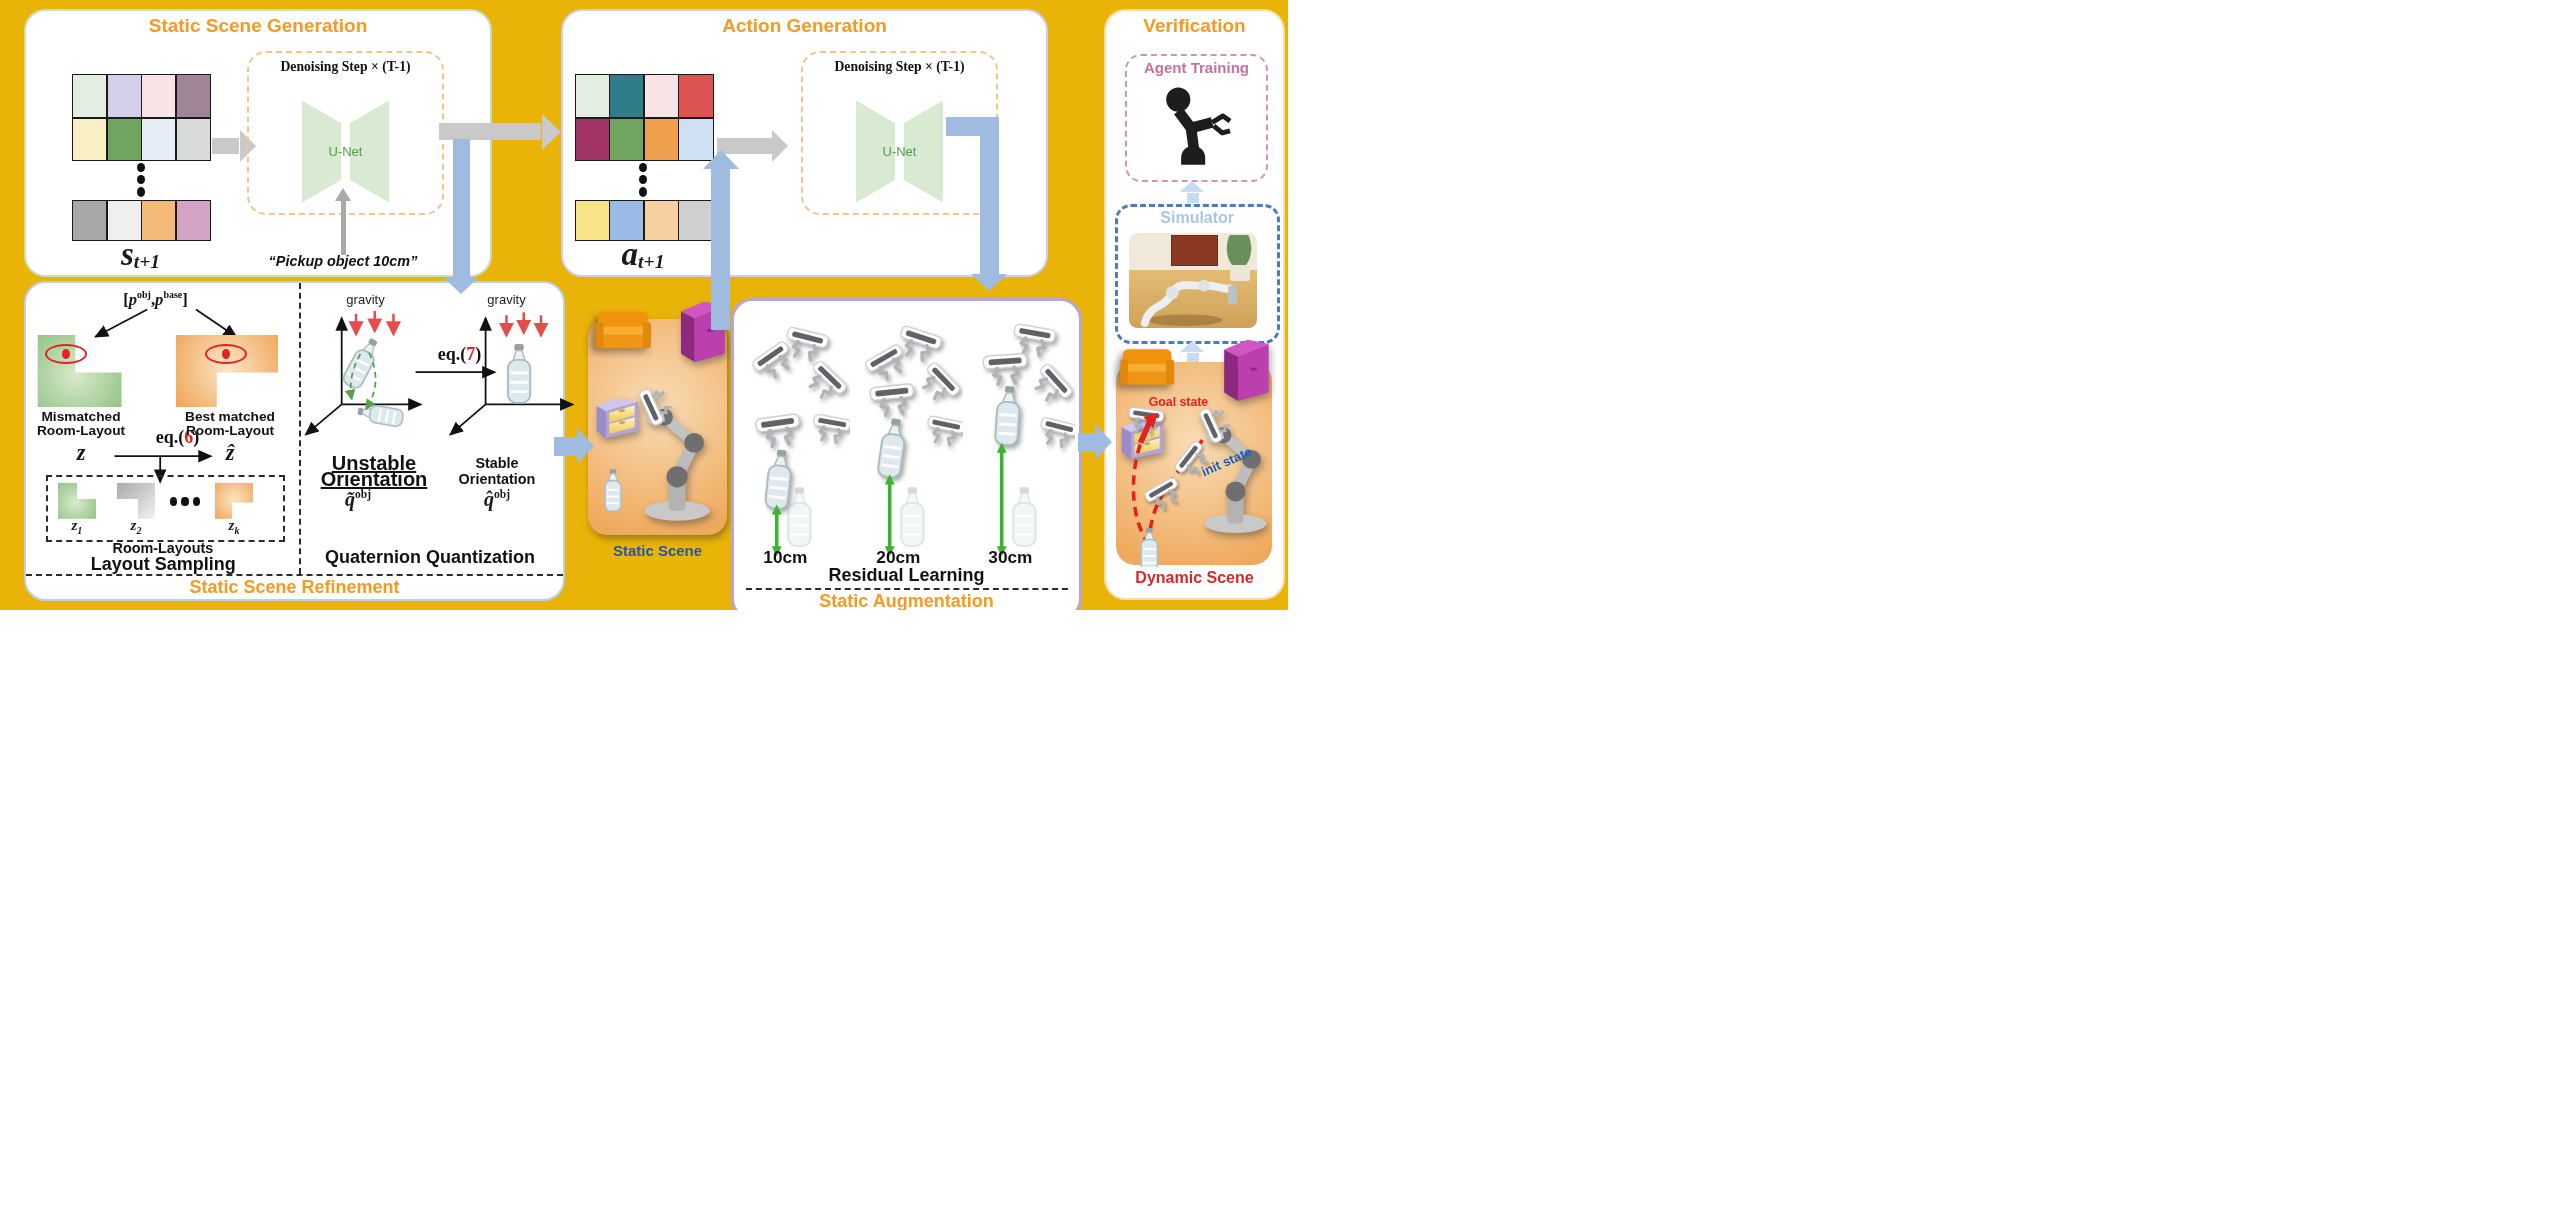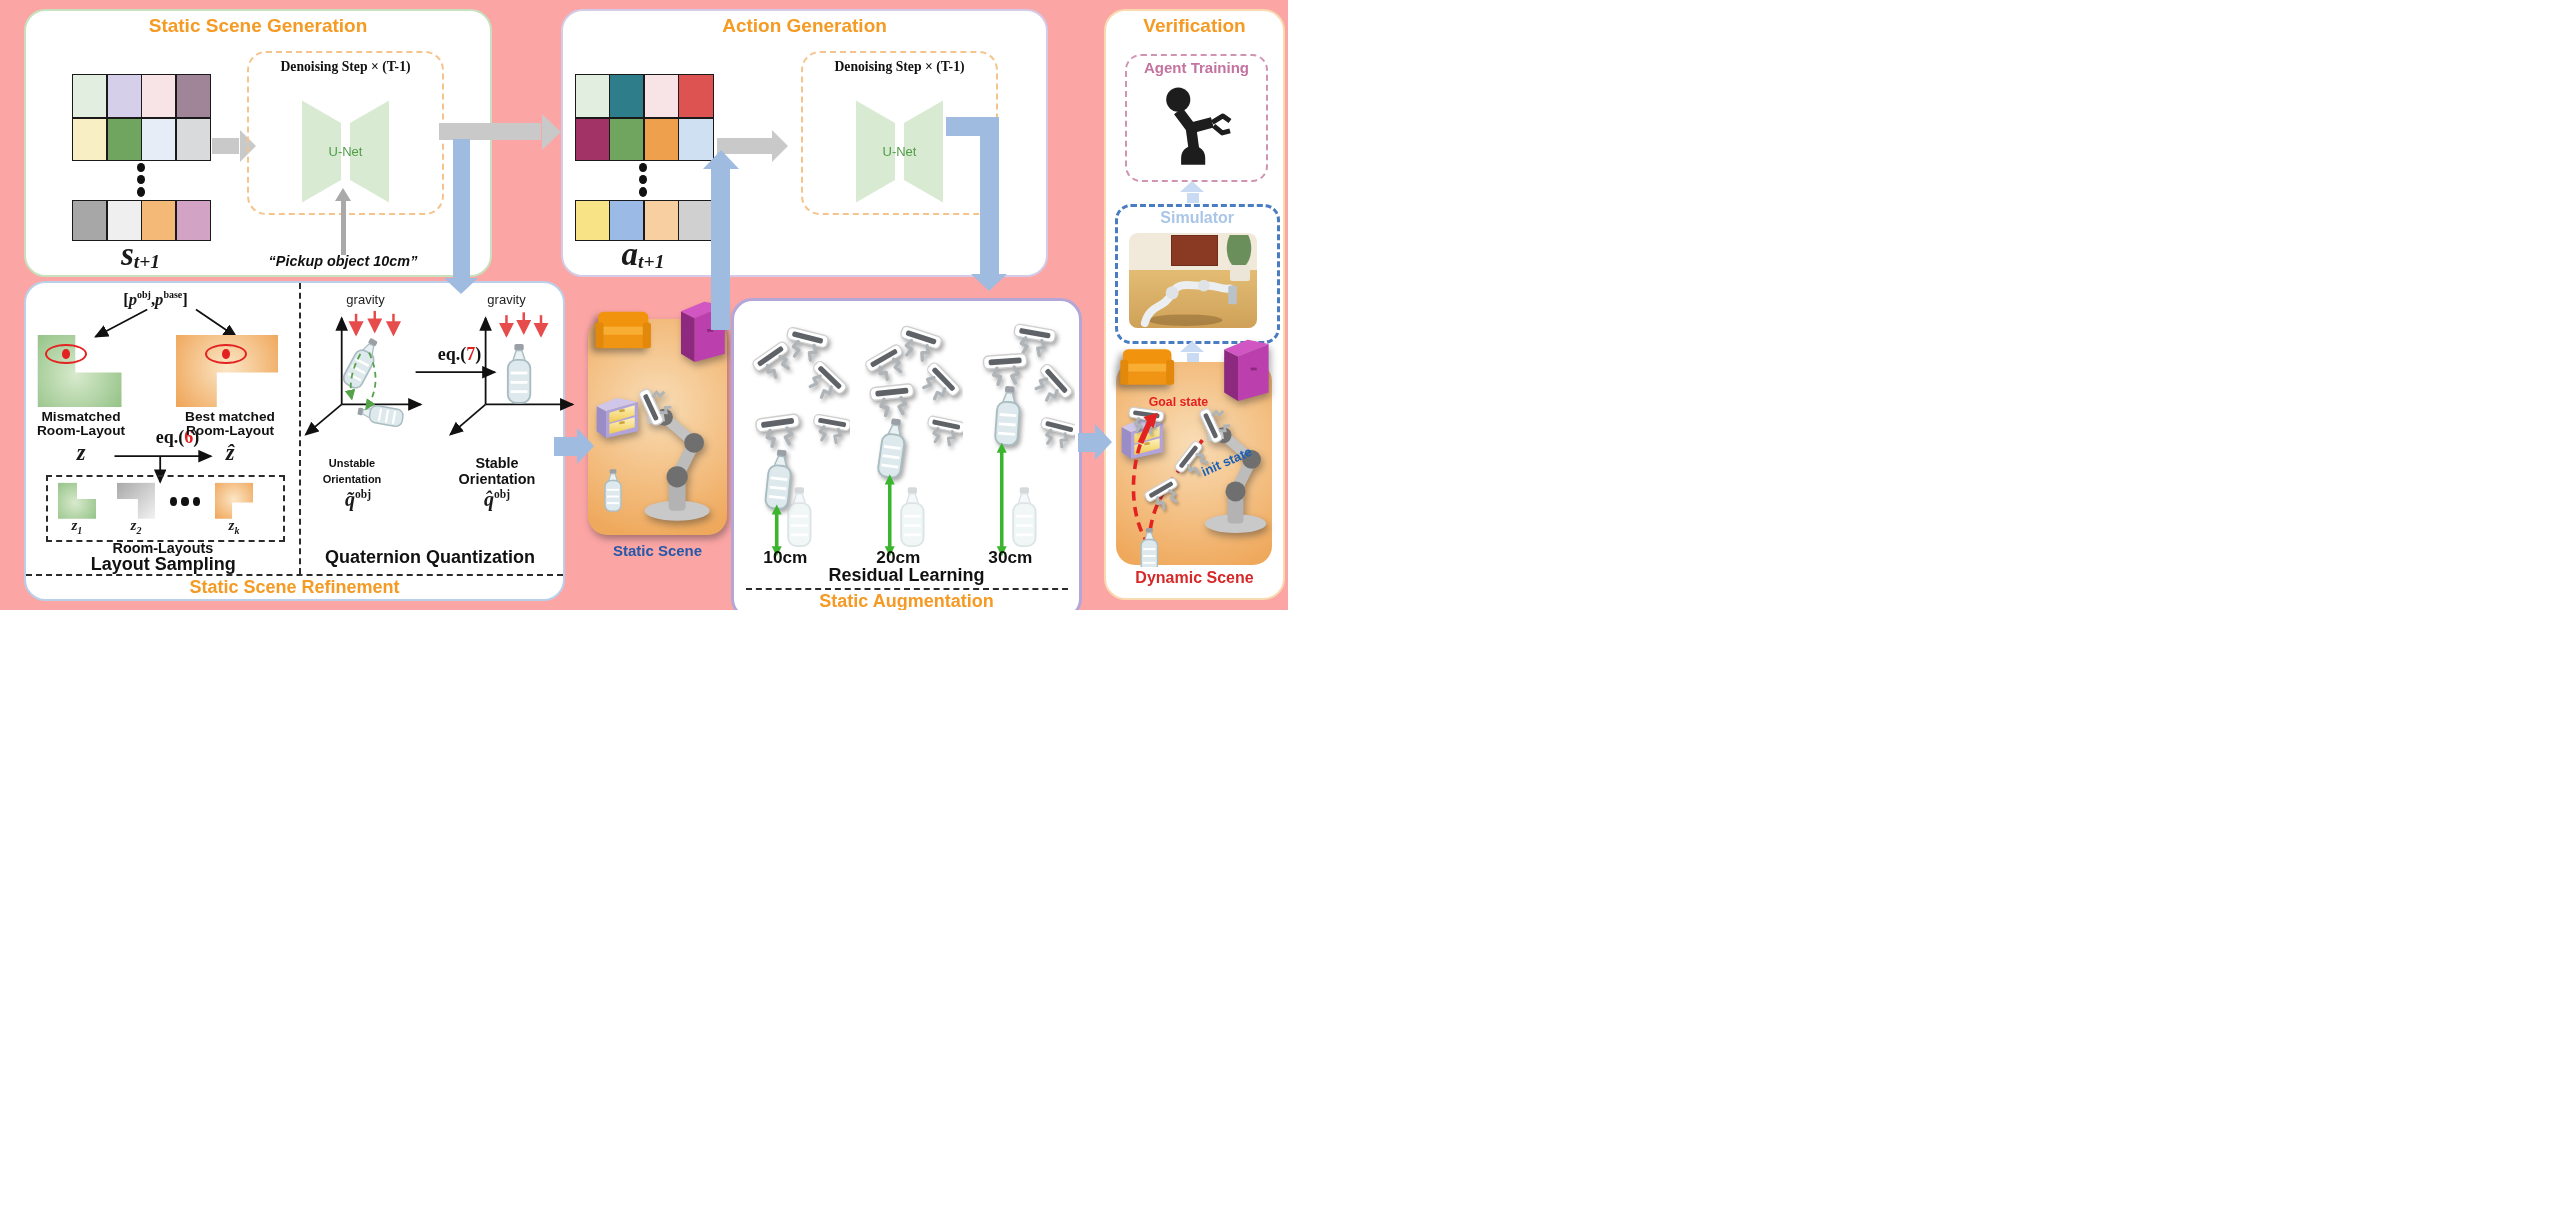--- a/index.html
+++ b/index.html
@@ -1,16 +1,16 @@
 <!DOCTYPE html>
 <html style="--accent_orange: #F59A23; --panel_green: #c9e0bd; --panel_purple: #d3cbe7; --panel_residual: #b4a6d6; --panel_verif: #f9d9b0; --panel_refine: #b9cfea; --denoise_dash: #f5c48c; --unet_fill: #d9ead3; --unet_text: #4f9d45; --arrow_gray: #c9c9c9; --arrow_blue: #9fbbdf; --arrow_blue_light: #c9dbf2; --agent_pink_border: #d093b1; --agent_pink_text: #c4729f; --sim_border: #4a7cc2; --sim_text: #a9c6e8; --static_blue: #2458a8; --dyn_red: #d62828; --goal_red: #e41f1f; --init_blue: #1a5fb8; --green_arrow: #3cb52e; --eq_red: #e41f1f;font-size:11.5px"><head>
 <meta charset="utf-8">
 <style>
   html,body{margin:0;padding:0;background:#ffffff;}
-  .canvas{position:relative;width:1288px;height:610px;background:#fca5a5;
+  .canvas{position:relative;width:1288px;height:610px;background:#eab308;
           font-family:"Liberation Sans",sans-serif;overflow:hidden;}
   .abs{position:absolute;}
   .panel{position:absolute;background:#fff;border-radius:21.6px;}
   .ptitle{position:absolute;top:3.6px;left:0;right:0;text-align:center;
           font-weight:bold;font-size:19px;color:var(--accent_orange);}
   
   .grid4{position:absolute;display:grid;grid-template-columns:repeat(4,1fr);
          border:1.4px solid #1a1a1a;background:#1a1a1a;grid-gap:1.4px;}
   .grid4 .cell{width:100%;height:100%;}
   .vdots{position:absolute;display:flex;flex-direction:column;align-items:center;}
@@ -317,21 +317,21 @@
       <line x1="55" y1="134" x2="55" y2="14" stroke="#111" stroke-width="2.5" marker-end="url(#bk2)"></line>
       <line x1="55" y1="134" x2="176" y2="134" stroke="#111" stroke-width="2.5" marker-end="url(#bk2)"></line>
       <line x1="55" y1="134" x2="6" y2="176" stroke="#111" stroke-width="2.5" marker-end="url(#bk2)"></line>
       <line x1="84" y1="10" x2="84" y2="38" stroke="#e64c4c" stroke-width="3.5" marker-end="url(#rd)"></line>
       <line x1="108" y1="6" x2="108" y2="34" stroke="#e64c4c" stroke-width="3.5" marker-end="url(#rd)"></line>
       <line x1="132" y1="10" x2="132" y2="38" stroke="#e64c4c" stroke-width="3.5" marker-end="url(#rd)"></line>
       <g transform="translate(82,50)">
           <use href="#bottleSym" transform="scale(1.3)"></use>
         </g>
     </svg>
-    <div class="abs caption2" style="left:272px;top:172px;width:108px;font-size:11px;line-height:16px;">Unstable
+    <div class="abs caption2" style="left:294px;top:172px;width:108px;font-size:20px;line-height:16px;text-decoration:underline;">Unstable
 Orientation</div>
     <div class="abs mathlab" style="left:278px;top:205px;width:108px;text-align:center;font-size:20px;">
       <span>q̃</span><sup style="font-size:11.5px;font-style:normal;">obj</sup>
     </div>
     <div class="abs caption2" style="left:417px;top:172px;width:108px;font-size:14.4px;line-height:16px;">Stable
 Orientation</div>
     <div class="abs mathlab" style="left:417px;top:205px;width:108px;text-align:center;font-size:20px;">
       <span>q̂</span><sup style="font-size:11.5px;font-style:normal;">obj</sup>
     </div>
     <div class="abs secTitle" style="left:274px;top:264px;width:260px;font-size:18px;">Quaternion Quantization</div>

